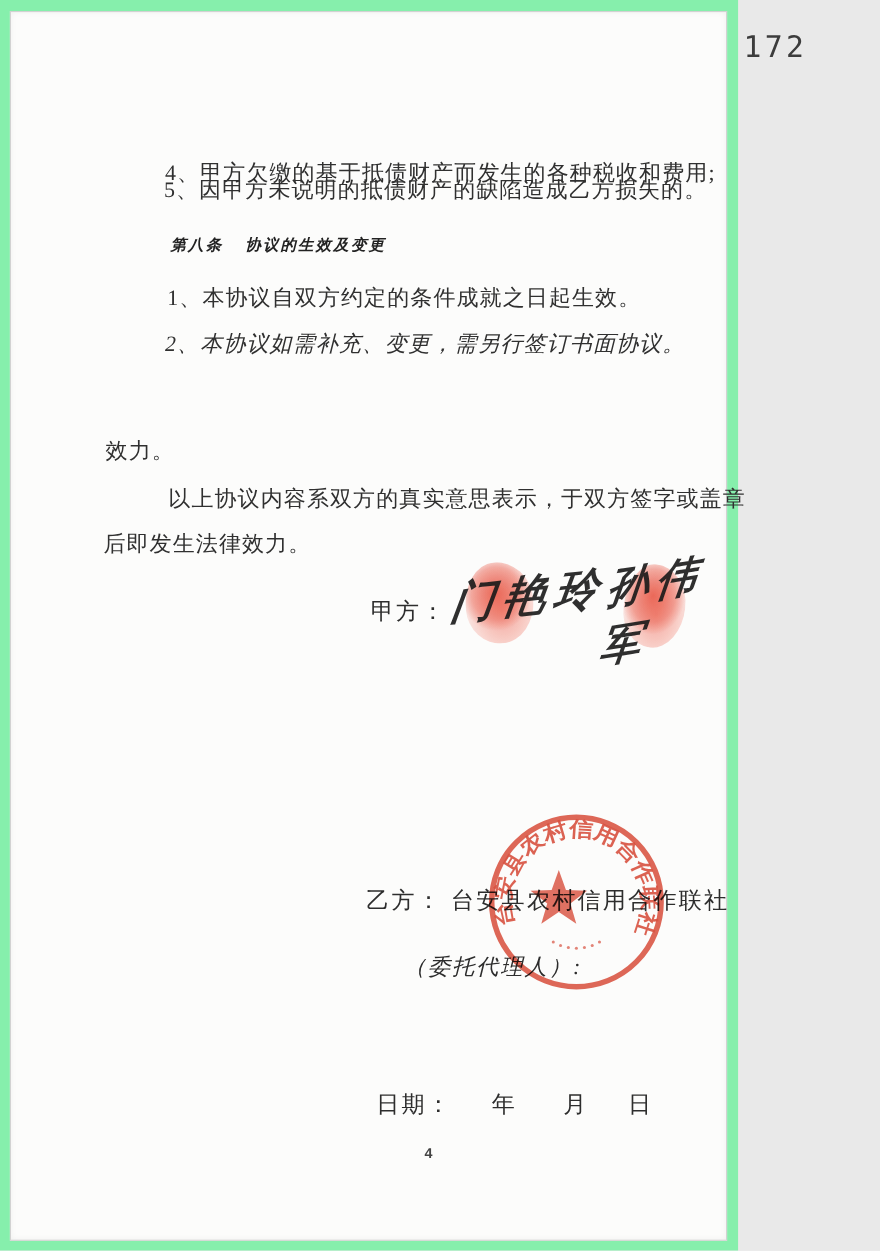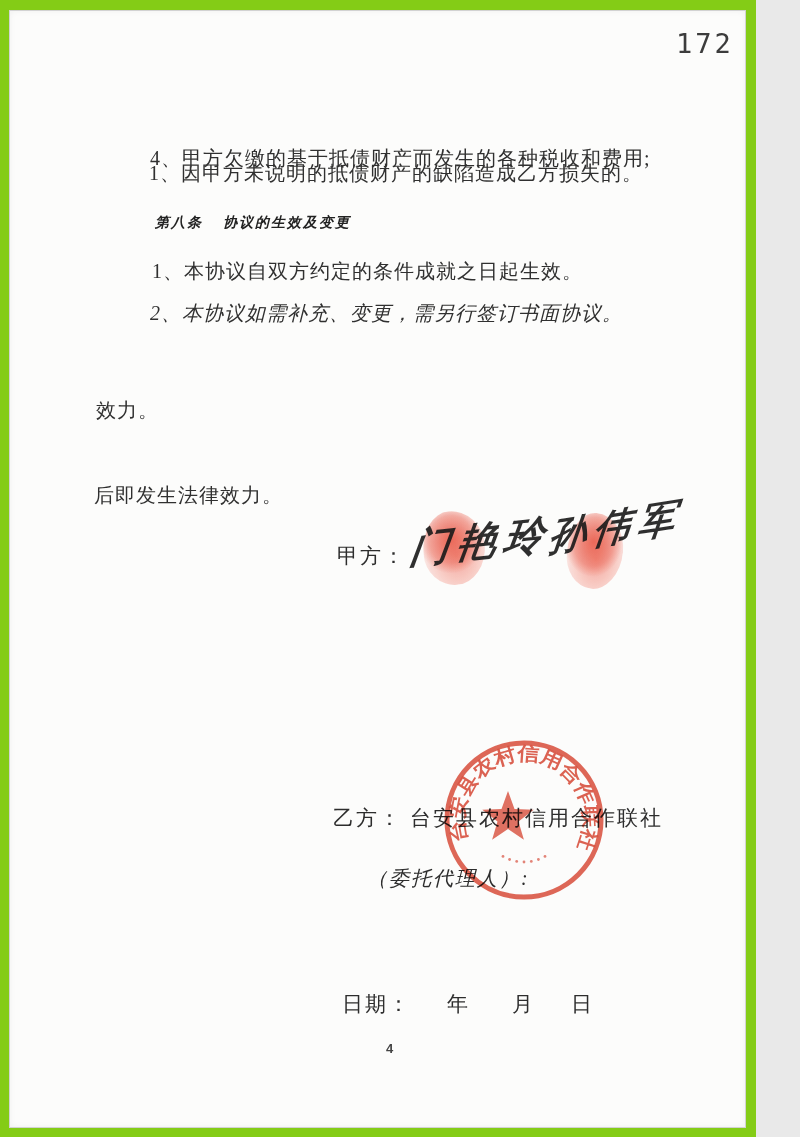--- a/index.html
+++ b/index.html
@@ -1,16 +1,16 @@
 <!DOCTYPE html>
 <html><head>
 <meta charset="utf-8">
 <style>
   html,body{margin:0;padding:0;background:#e9e9e9;width:800px;height:1137px;overflow:hidden;}
-  .frame{position:relative;width:756px;height:1137px;background:#84cc16;
+  .frame{position:relative;width:671px;height:1137px;background:#86efac;
          font-family:"Liberation Serif","DejaVu Serif",serif;color:#2d2d2d;}
   .sheet{position:absolute;left:9px;top:10px;right:10px;bottom:9px;background:#fcfcfb;
          border:1px solid #d2d2d2;box-shadow:inset 0 0 6px rgba(0,0,0,.05);}
   .abs{position:absolute;white-space:nowrap;}
   .corner-num{left:676px;top:28px;font-family:"DejaVu Sans Mono",monospace;
               font-size:27px;letter-spacing:3px;color:#3c3c3c;}
   .body-line{font-size:20px;letter-spacing:1px;line-height:30px;color:#303030;}
   .heading{font-size:14px;font-weight:700;letter-spacing:2px;color:#222;font-style:italic;}
   .heading .gap{display:inline-block;width:20px;}
   .label{font-size:21px;letter-spacing:2px;}
@@ -36,30 +36,31 @@
 </style>
 </head>
 <body>
 
 <div class="frame">
   <div class="sheet"></div>
 
   <div class="abs corner-num">172</div>
 
   <div class="abs body-line" style="left:150px;top:103px;margin-top:40px;">4、甲方欠缴的基于抵债财产而发生的各种税收和费用;</div>
-  <div class="abs body-line" style="left:149px;top:158px;">1、因甲方未说明的抵债财产的缺陷造成乙方损失的。</div>
+  <div class="abs body-line" style="left:149px;top:158px;">5、因甲方未说明的抵债财产的缺陷造成乙方损失的。</div>
 
   <div class="abs heading" style="left:155px;top:214px;">
     <span>第八条</span><span class="gap"></span><span>协议的生效及变更</span>
   </div>
 
   <div class="abs body-line" style="left:152px;top:256px;">1、本协议自双方约定的条件成就之日起生效。</div>
   <div class="abs body-line" style="left:150px;top:298px;font-style:italic;">2、本协议如需补充、变更，需另行签订书面协议。</div>
   <div class="abs body-line" style="left:96px;top:395px;">效力。</div>
 
+  <div class="abs body-line" style="left:153px;top:439px;">以上协议内容系双方的真实意思表示，于双方签字或盖章</div>
   <div class="abs body-line" style="left:94px;top:480px;">后即发生法律效力。</div>
 
   <div class="abs label" style="left:337px;top:542px;">甲方：</div>
 
   <div class="thumb thumb1"></div>
   <div class="thumb thumb2"></div>
   <div class="sig sig1">门艳玲</div>
   <div class="sig sig2">孙伟军</div>
 
   <div class="abs label" style="left:333px;top:804px;z-index:1;">

